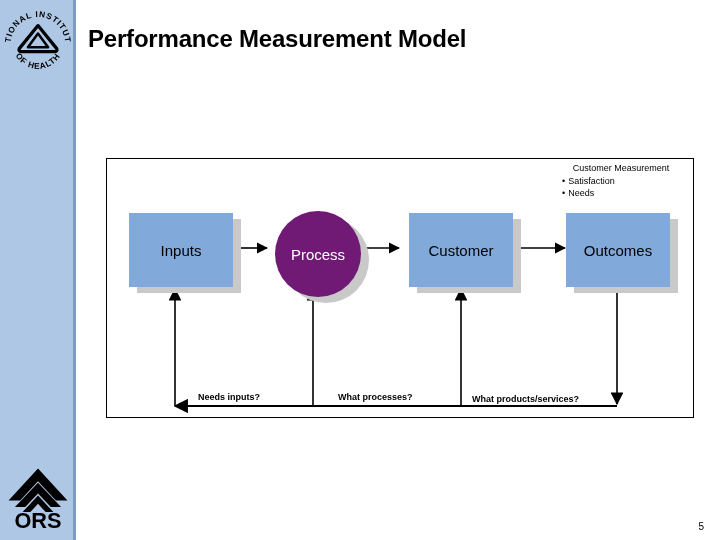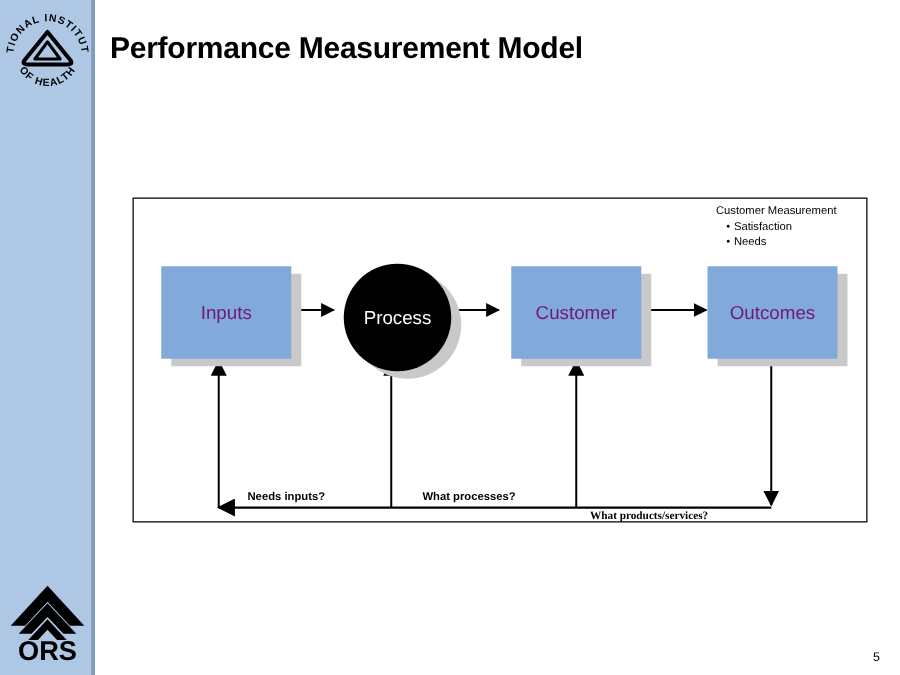--- a/index.html
+++ b/index.html
@@ -64,29 +64,29 @@
   }
 
   
   .shape-shadow {
     position: absolute;
     background: #c9c9c9;
   }
   .node-box {
     position: absolute;
     background: #81a9d9;
-    color: #701a75;
+    color: #000000;
     font-size: 15px;
     display: flex;
     align-items: center;
     justify-content: center;
   }
   .node-circle {
     position: absolute;
-    background: #000000;
+    background: #701a75;
     border-radius: 50%;
     color: #ffffff;
     font-size: 15px;
     display: flex;
     align-items: center;
     justify-content: center;
   }
   .circle-shadow {
     position: absolute;
     background: #c9c9c9;
@@ -103,21 +103,21 @@
     font-size: 9px;
     line-height: 12px;
   }
   #customer-measurement .cm-title {
     font-size: 9px;
     text-align: center;
     white-space: nowrap;
   }
   #customer-measurement ul {
     list-style: none;
-    margin: 1px 0 0 22px;
+    margin: 1px 0 0 3px;
     padding: 0;
   }
   #customer-measurement li {
     font-size: 9px;
     white-space: nowrap;
   }
   #customer-measurement li:before {
     content: "\2022";
     margin-right: 3px;
   }
@@ -232,16 +232,16 @@
     <span>Customer</span>
   </div>
 
   <div class="shape-shadow" style="left:467px; top:60px; width:104px; height:74px;"></div>
   <div class="node-box" style="left:459px; top:54px; width:104px; height:74px;">
     <span>Outcomes</span>
   </div>
 
   <div class="q-label" style="left:91px; top:233px;">Needs inputs?</div>
   <div class="q-label" style="left:231px; top:233px;">What processes?</div>
-  <div class="q-label" style="left:365px; top:248px;font-family:Liberation Serif, serif;">What products/services?</div>
+  <div class="q-label" style="left:365px; top:235px;">What products/services?</div>
 </div>
 
 <div id="page-number">5</div>
 
 </body></html>

